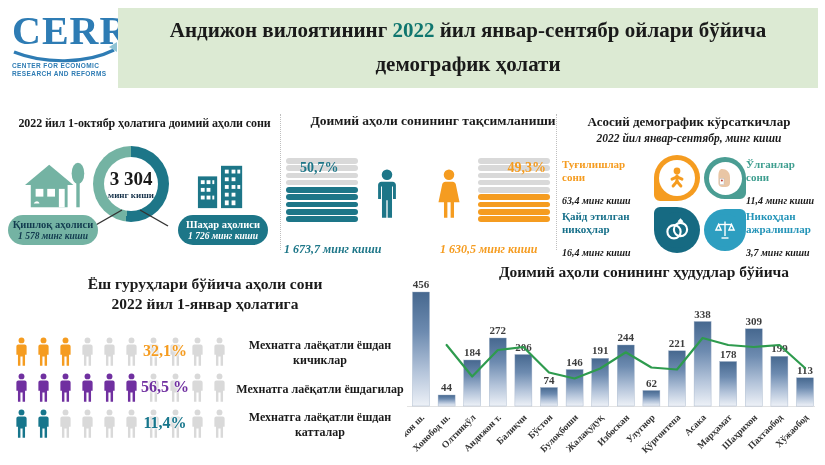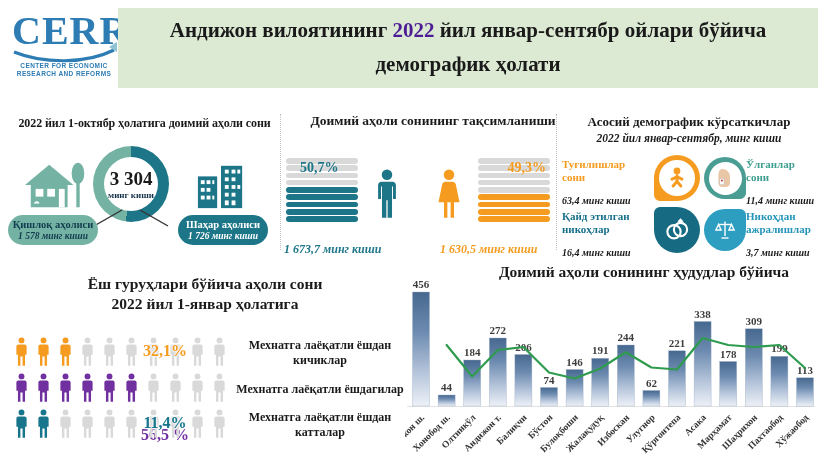--- a/index.html
+++ b/index.html
@@ -1,20 +1,20 @@
 <!DOCTYPE html>
 <html><head>
 <meta charset="utf-8">
 <style>
   html,body{margin:0;padding:0;background:#fff;}
   body{font-family:"Liberation Serif","DejaVu Serif",serif;color:#1a1a1a;}
   .page{position:relative;width:825px;height:465px;background:#fff;overflow:hidden;}
 
   
-  .logo{position:absolute;left:12px;top:12px;width:104px;height:78px;text-align:center;}
+  .logo{position:absolute;left:12px;top:12px;width:104px;height:78px;}
   .logo-word{font-weight:bold;font-size:40px;line-height:38px;color:#2E7CB4;letter-spacing:1px;}
   .logo-swoosh{position:absolute;left:0;top:36px;}
   .logo-tag{margin-top:12px;font-family:"Liberation Sans",sans-serif;font-size:6.5px;font-weight:bold;color:#2E7CB4;letter-spacing:.4px;line-height:1.3;}
   .title-box{position:absolute;left:118px;top:8px;width:700px;height:80px;background:#DCEAD3;display:flex;flex-direction:column;align-items:center;justify-content:center;text-align:center;}
   .title-line{font-size:21px;font-weight:bold;line-height:1.6;}
   .title-arrow{position:absolute;left:109px;top:42px;width:0;height:0;border-top:5px solid transparent;border-bottom:5px solid transparent;border-right:8px solid #8fc3d4;}
 
   
   .panel{position:absolute;}
   .vline{position:absolute;top:114px;height:136px;width:0;border-left:1px dotted #bfbfbf;}
@@ -98,21 +98,21 @@
     <svg class="logo-swoosh" width="104" height="16">
       <path d="M2 4 C 32 16, 74 16, 102 2" stroke="#2E7CB4" stroke-width="3.2" fill="none"></path>
     </svg>
     <div class="logo-tag">
       <div>CENTER FOR ECONOMIC</div>
       <div>RESEARCH AND REFORMS</div>
     </div>
   </div>
   <div class="title-arrow"></div>
   <div class="title-box">
-    <div class="title-line"><span>Андижон вилоятининг </span><span style="color: #4c1d95;">2022</span><span> йил январ-сентябр ойлари бўйича</span></div>
+    <div class="title-line"><span>Андижон вилоятининг </span><span style="color: #0f766e;">2022</span><span> йил январ-сентябр ойлари бўйича</span></div>
     <div class="title-line">демографик ҳолати</div>
   </div>
 
   <div class="vline" style="left:280px"></div>
   <div class="vline" style="left:556px"></div>
 
   <div class="panel pa">
     <div class="p-head">2022 йил 1-октябр ҳолатига доимий аҳоли сони</div>
 
     <svg class="house-icon" width="62" height="50" viewBox="0 0 64 50">
@@ -386,21 +386,21 @@
           </svg>
           <svg width="15" height="32" viewBox="0 0 22 44">
             <circle cx="11" cy="5" r="4.3" fill="#D9D9D9"></circle>
             <path fill="#D9D9D9" d="M6.5 11 h9 c1.7 0 3 1.3 3 3 v12 h-2.3 v16 h-3.6 V28.5 h-3.2 V42 H5.8 V26 H3.5 V14 c0-1.7 1.3-3 3-3 z"></path>
           </svg>
           <svg width="15" height="32" viewBox="0 0 22 44">
             <circle cx="11" cy="5" r="4.3" fill="#D9D9D9"></circle>
             <path fill="#D9D9D9" d="M6.5 11 h9 c1.7 0 3 1.3 3 3 v12 h-2.3 v16 h-3.6 V28.5 h-3.2 V42 H5.8 V26 H3.5 V14 c0-1.7 1.3-3 3-3 z"></path>
           </svg>
         </div>
-      <div class="age-pct" style="color: rgb(112, 48, 160); margin-top: 48px;">56,5 %</div>
+      <div class="age-pct" style="color: rgb(112, 48, 160);">56,5 %</div>
       <div class="age-label">Мехнатга лаёқатли ёшдагилар</div>
     </div>
     <div class="age-row" style="top:150px">
       <div class="age-icons">
           <svg width="15" height="32" viewBox="0 0 22 44">
             <circle cx="11" cy="5" r="4.3" fill="#17768C"></circle>
             <path fill="#17768C" d="M6.5 11 h9 c1.7 0 3 1.3 3 3 v12 h-2.3 v16 h-3.6 V28.5 h-3.2 V42 H5.8 V26 H3.5 V14 c0-1.7 1.3-3 3-3 z"></path>
           </svg>
           <svg width="15" height="32" viewBox="0 0 22 44">
             <circle cx="11" cy="5" r="4.3" fill="#17768C"></circle>

